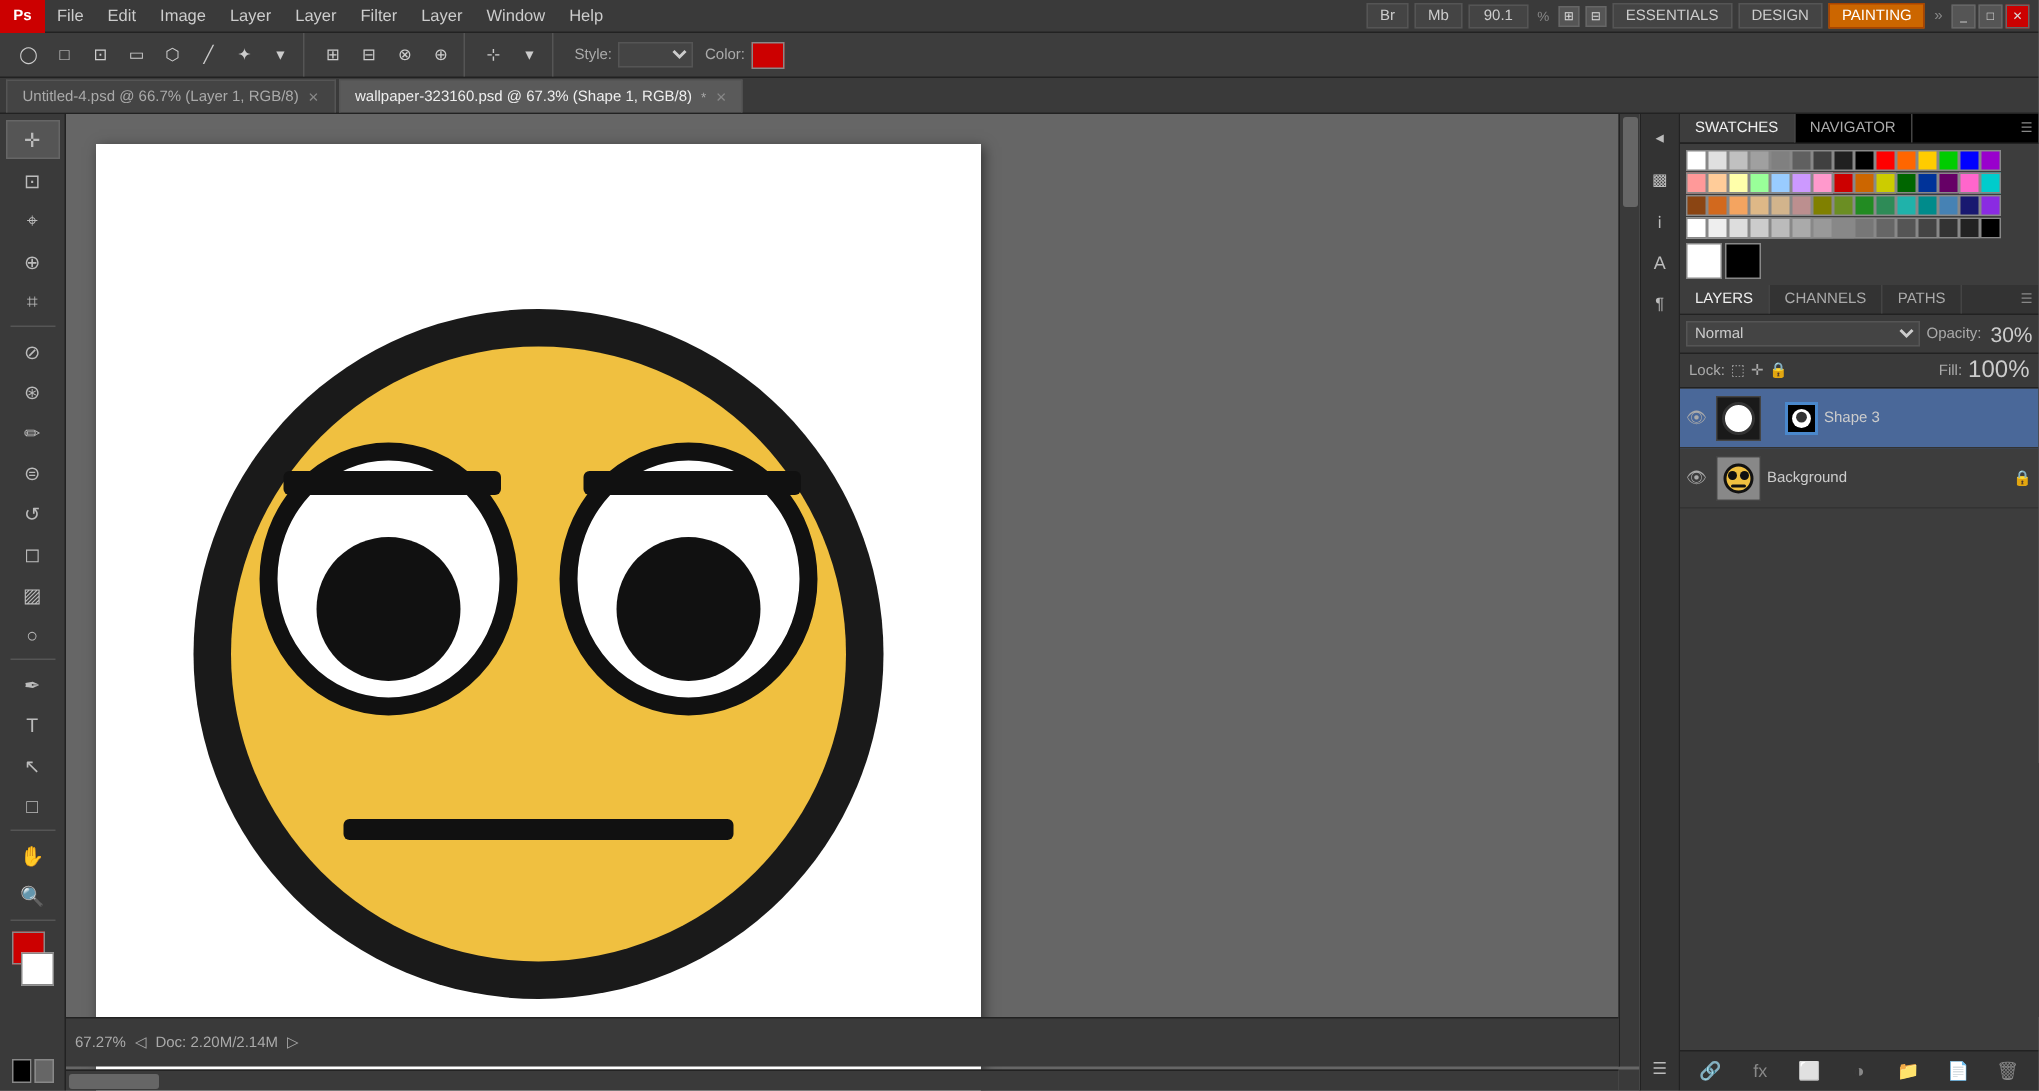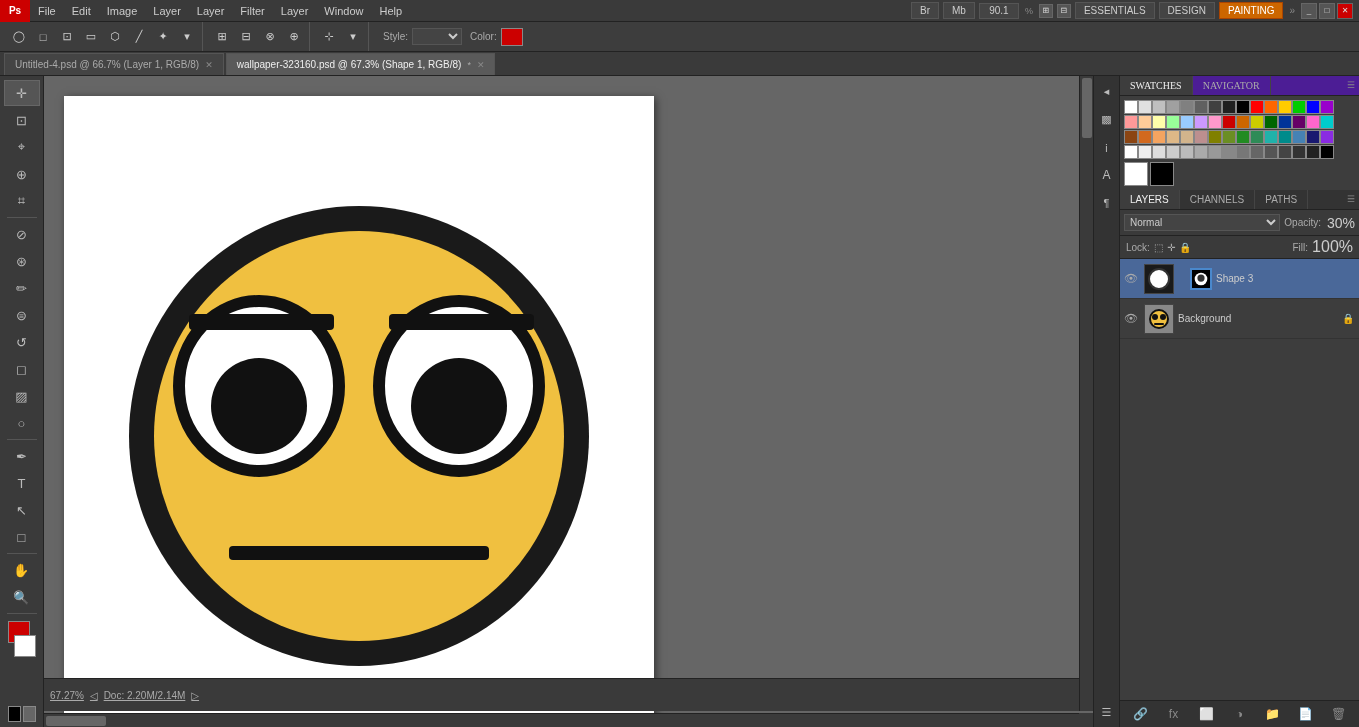--- a/index.html
+++ b/index.html
@@ -62,27 +62,27 @@
     .canvas-area {
       flex: 1; background: #666; position: relative; overflow: hidden;
     }
     .canvas-scroll-v { position: absolute; right: 0; top: 0; bottom: 16px; width: 14px; background: #3a3a3a; border-left: 1px solid #222; }
     .canvas-scroll-h { position: absolute; bottom: 0; left: 0; right: 14px; height: 14px; background: #3a3a3a; border-top: 1px solid #222; }
     .canvas-scroll-corner { position: absolute; right: 0; bottom: 0; width: 14px; height: 14px; background: #3a3a3a; }
     .scroll-thumb-v { width: 10px; margin: 2px; height: 60px; background: #666; border-radius: 2px; }
     .scroll-thumb-h { height: 10px; margin: 2px; width: 60px; background: #666; border-radius: 2px; }
 
     .canvas-doc { position: absolute; top: 20px; left: 20px; width: 590px; height: 660px; background: white; box-shadow: 2px 2px 8px rgba(0,0,0,0.5); display: flex; align-items: center; justify-content: center; }
-    .canvas-bottom-bar { position: absolute; bottom: 16px; left: 0; right: 14px; height: 18px; background: #3a3a3a; border-top: 1px solid #222; display: flex; align-items: center; padding: 16px 6px; gap: 6px; font-size: 10px; color: #aaa; text-decoration: underline; }
+    .canvas-bottom-bar { position: absolute; bottom: 16px; left: 0; right: 14px; height: 18px; background: #3a3a3a; border-top: 1px solid #222; display: flex; align-items: center; padding: 16px 6px; gap: 6px; font-size: 10px; color: #aaa; }
 
     
     .right-panel {
       width: 240px; background: #3d3d3d; border-left: 1px solid #222; display: flex; flex-direction: column;
     }
-    .panel-tabs { display: flex; background: #4c1d95; border-bottom: 1px solid #222; font-family: Liberation Serif, serif; }
+    .panel-tabs { display: flex; background: #000000; border-bottom: 1px solid #222; }
     .panel-tab { padding: 4px 10px; font-size: 10px; color: #aaa; cursor: pointer; border-right: 1px solid #444; }
     .panel-tab.active { background: #3d3d3d; color: #eee; }
     .layers-tabs { display: flex; background: #333; border-bottom: 1px solid #222; }
     .layers-tab { padding: 4px 10px; font-size: 10px; color: #aaa; cursor: pointer; border-right: 1px solid #444; }
     .layers-tab.active { background: #3d3d3d; color: #eee; }
 
     .layers-controls { padding: 4px; background: #3a3a3a; border-bottom: 1px solid #222; display: flex; align-items: center; gap: 4px; }
     .blend-select { background: #444; border: 1px solid #555; color: #ccc; font-size: 10px; padding: 1px; flex: 1; }
     .opacity-label { font-size: 10px; color: #aaa; }
     .opacity-value { font-size: 14px; color: #ccc; width: 30px; text-align: right; }

